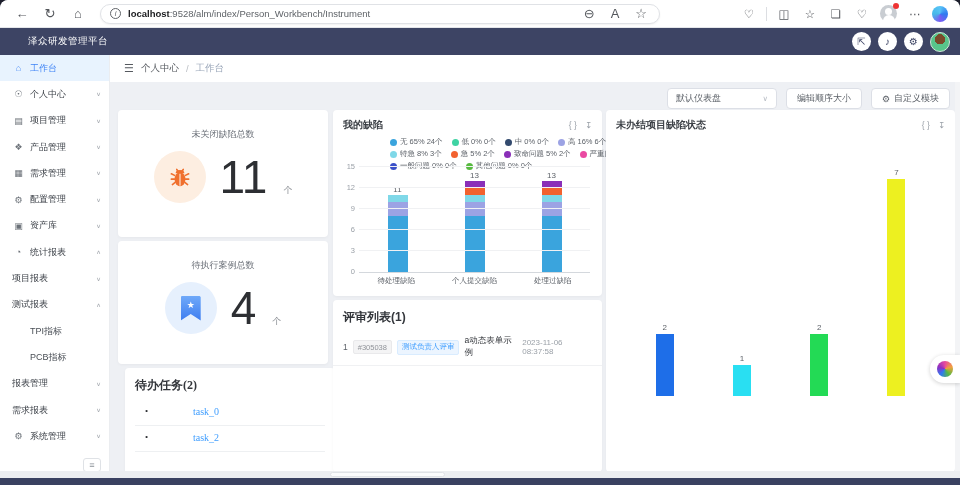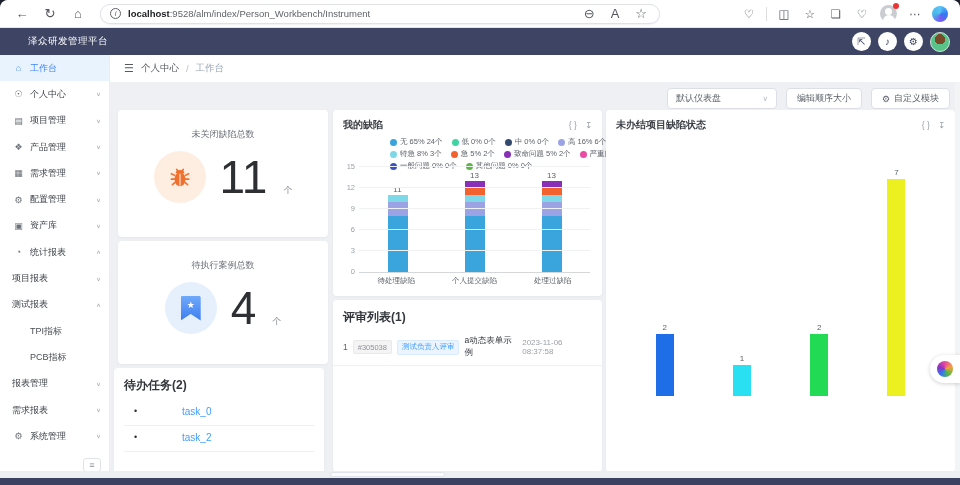--- a/index.html
+++ b/index.html
@@ -281,21 +281,21 @@
       <div class="stat-title">待执行案例总数</div>
       <div class="stat-body">
         <span class="stat-iconwrap" style="background:#e6f0fd;">
           <span class="bm">★</span>
         </span>
         <span class="stat-num">4</span>
         <span class="stat-unit">个</span>
       </div>
     </div>
 
-    <div class="card" style="left:4px;top:286px;width:210px;height:109px;">
+    <div class="card" style="left:15px;top:286px;width:210px;height:109px;font-family:Liberation Serif, serif;">
       <div class="todo-title">待办任务(2)</div>
       <div id="todo-list">
           <div class="todo-item">
             <span class="bullet">•</span>
             <a>task_0</a>
           </div>
           <div class="todo-item">
             <span class="bullet">•</span>
             <a>task_2</a>
           </div>

